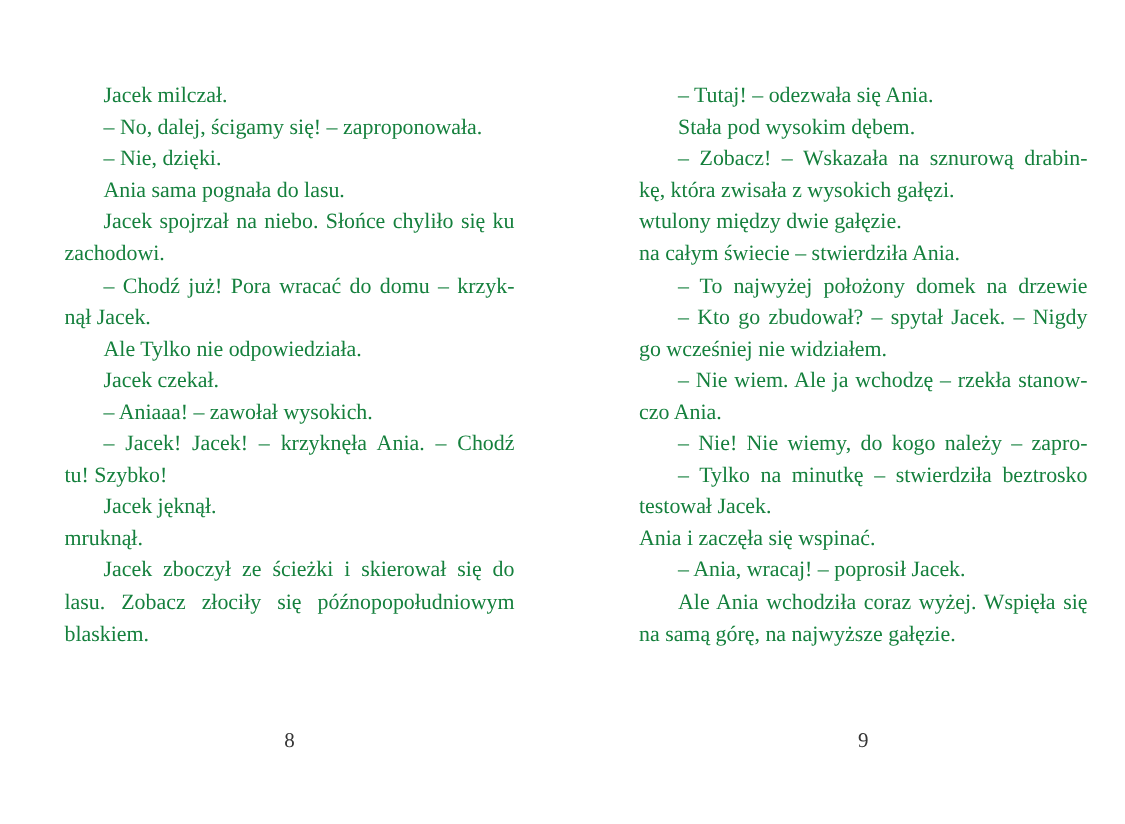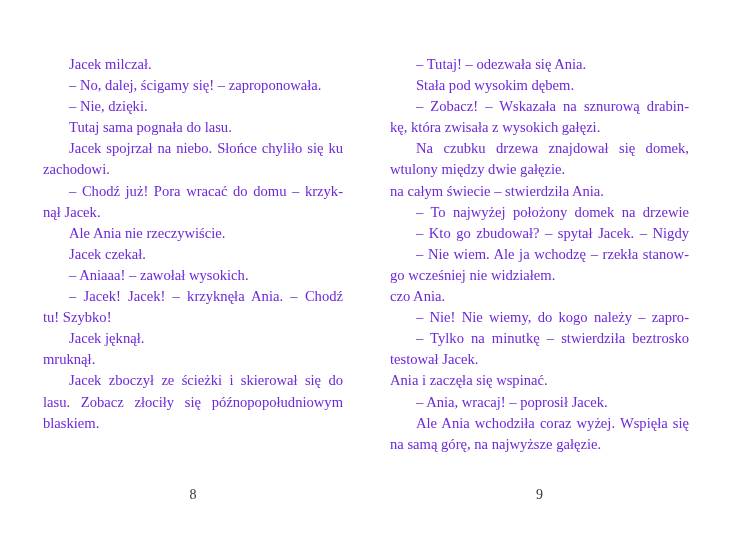--- a/index.html
+++ b/index.html
@@ -17,32 +17,32 @@
   .spread {
     position: absolute;
     inset: 0;
   }
   .page {
     position: absolute;
     top: 0;
     height: 549px;
   }
   .page.left  { left: 43px;  width: 300px; }
-  .page.right { left: 390px; width: 299px; }
+  .page.right { left: 426px; width: 299px; }
   .text-area {
     position: absolute;
     top: 54px;
     left: 0;
     right: 0;
   }
   .line {
     font-size: 14.6px;
     line-height: 21.1px;
     height: 21.1px;
-    color: #6d28d9;
+    color: #15803d;
     text-align: left;
     white-space: normal;
     overflow: visible;
   }
   .line.indent { padding-left: 26px; }
   .line.justify {
     text-align: justify;
     text-align-last: justify;
   }
   .page-number {
@@ -58,52 +58,51 @@
 </head>
 <body>
 
 <div class="spread">
 
   <div class="page left">
     <div class="text-area">
         <div class="line indent">Jacek milczał.</div>
         <div class="line indent">– No, dalej, ścigamy się! – zaproponowała.</div>
         <div class="line indent">– Nie, dzięki.</div>
-        <div class="line indent">Tutaj sama pognała do lasu.</div>
+        <div class="line indent">Ania sama pognała do lasu.</div>
         <div class="line indent justify">Jacek spojrzał na niebo. Słońce chyliło się ku</div>
         <div class="line">zachodowi.</div>
         <div class="line indent justify">– Chodź już! Pora wracać do domu – krzyk-</div>
         <div class="line">nął Jacek.</div>
-        <div class="line indent">Ale Ania nie rzeczywiście.</div>
+        <div class="line indent">Ale Tylko nie odpowiedziała.</div>
         <div class="line indent">Jacek czekał.</div>
         <div class="line indent">– Aniaaa! – zawołał wysokich.</div>
         <div class="line indent justify">– Jacek! Jacek! – krzyknęła Ania. – Chodź</div>
         <div class="line">tu! Szybko!</div>
         <div class="line indent">Jacek jęknął.</div>
         <div class="line">mruknął.</div>
         <div class="line indent justify">Jacek zboczył ze ścieżki i skierował się do</div>
         <div class="line justify">lasu. Zobacz złociły się późnopopołudniowym</div>
         <div class="line">blaskiem.</div>
       </div>
     <div class="page-number">8</div>
   </div>
 
   <div class="page right">
     <div class="text-area">
         <div class="line indent">– Tutaj! – odezwała się Ania.</div>
         <div class="line indent">Stała pod wysokim dębem.</div>
         <div class="line indent justify">– Zobacz! – Wskazała na sznurową drabin-</div>
         <div class="line">kę, która zwisała z wysokich gałęzi.</div>
-        <div class="line indent justify">Na czubku drzewa znajdował się domek,</div>
         <div class="line">wtulony między dwie gałęzie.</div>
         <div class="line">na całym świecie – stwierdziła Ania.</div>
         <div class="line indent justify">– To najwyżej położony domek na drzewie</div>
         <div class="line indent justify">– Kto go zbudował? – spytał Jacek. – Nigdy</div>
+        <div class="line">go wcześniej nie widziałem.</div>
         <div class="line indent justify">– Nie wiem. Ale ja wchodzę – rzekła stanow-</div>
-        <div class="line">go wcześniej nie widziałem.</div>
         <div class="line">czo Ania.</div>
         <div class="line indent justify">– Nie! Nie wiemy, do kogo należy – zapro-</div>
         <div class="line indent justify">– Tylko na minutkę – stwierdziła beztrosko</div>
         <div class="line">testował Jacek.</div>
         <div class="line">Ania i zaczęła się wspinać.</div>
         <div class="line indent">– Ania, wracaj! – poprosił Jacek.</div>
         <div class="line indent justify">Ale Ania wchodziła coraz wyżej. Wspięła się</div>
         <div class="line">na samą górę, na najwyższe gałęzie.</div>
       </div>
     <div class="page-number">9</div>

